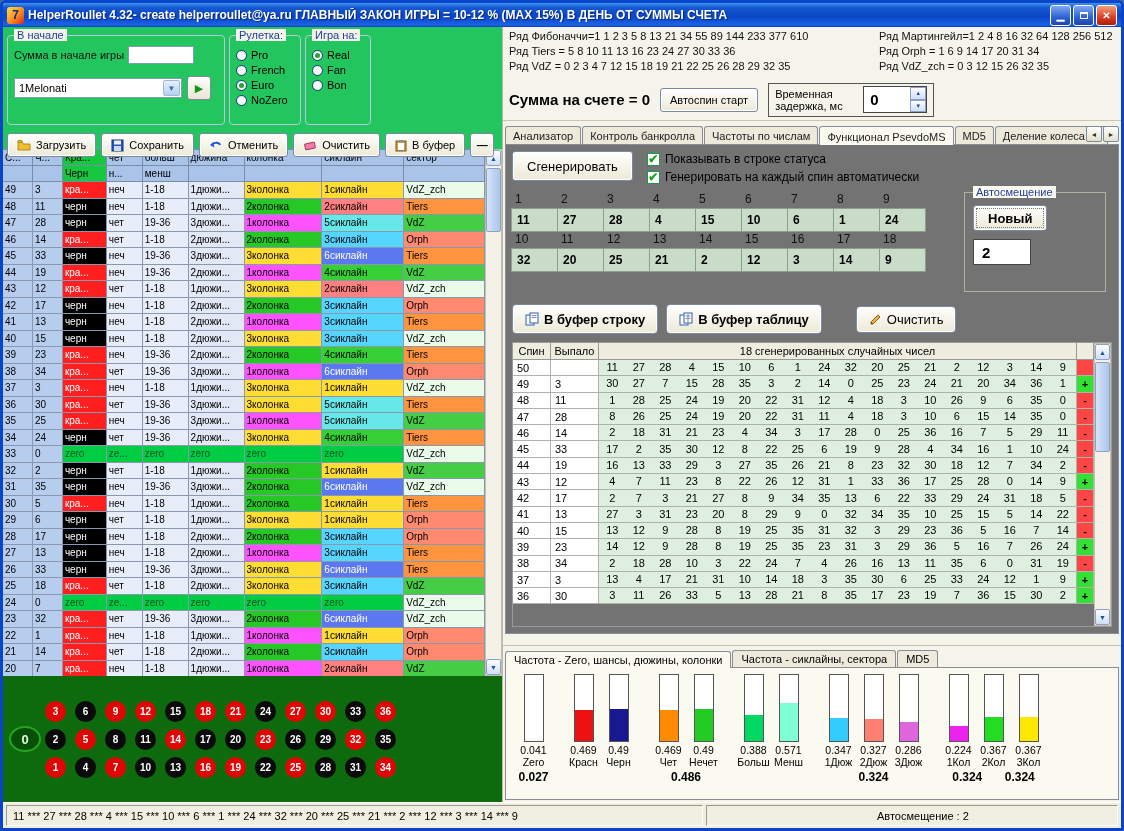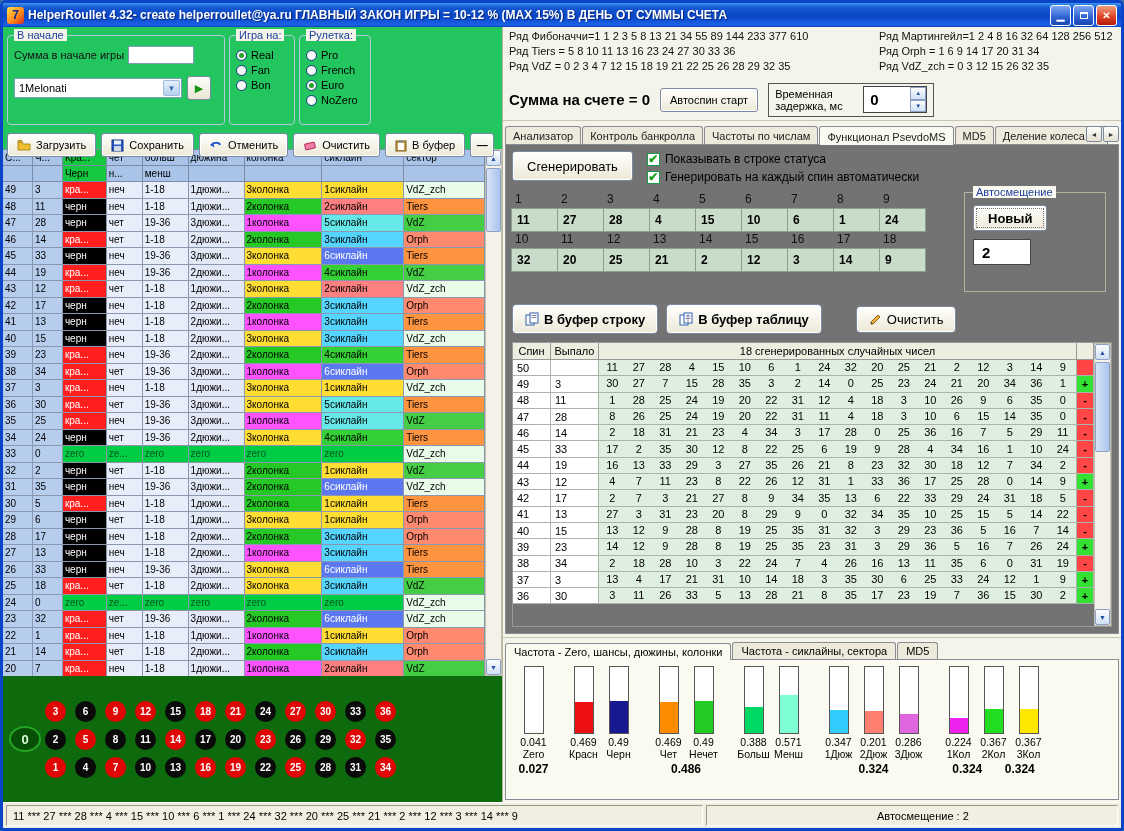--- a/index.html
+++ b/index.html
@@ -130,21 +130,21 @@
   .grow{display:flex;height:16.3px;flex:0 0 auto;font-size:11px;}
   .grow>div{border-right:1px solid #AAB4AA;border-bottom:1px solid #AAB4AA;display:flex;align-items:center;overflow:hidden;}
   .gspin{width:38px;background:#fff;padding-left:4px;}
   .gout{width:48px;background:#fff;padding-left:4px;}
   .gnums{flex:1;background:#DFEFDF;display:flex;}
   .gn{flex:1;text-align:center;font-size:11px;line-height:15px;}
   .gsign{width:17px;justify-content:center;font-weight:bold;}
   .plus{background:#35E035;}
   .minus{background:#FF4545;}
   
-  .freq{flex:1;display:flex;flex-direction:column;border-top:1px solid #C9C5B2;margin-top:3px;}
+  .freq{flex:1;display:flex;flex-direction:column;border-top:1px solid #C9C5B2;margin-top:11px;}
   .freqtabs{height:21px;display:flex;align-items:flex-end;padding:1px 2px 0 2px;}
   .freqtab{border:1px solid #898C95;border-bottom:none;border-radius:3px 3px 0 0;background:#EDEADB;font-size:11px;padding:2px 8px;margin-right:1px;white-space:nowrap;}
   .freqtab.active{background:#FBFAF1;position:relative;top:1px;z-index:3;}
   .freqbody{flex:1;border:1px solid #898C95;margin:0 2px 2px 2px;background:#FBFAF1;display:flex;align-items:flex-start;gap:15px;padding:6px 4px 0 10px;position:relative;z-index:2;}
   .cgroup{display:flex;flex-direction:column;}
   .cbars{display:flex;}
   .cunit{width:35px;display:flex;flex-direction:column;align-items:center;}
   .cbar{width:20px;height:68px;border:1px solid #555;background:#fff;position:relative;}
   .cfill{position:absolute;bottom:0;left:0;right:0;}
   .cval{font-size:10.5px;margin-top:2px;white-space:nowrap;}
@@ -188,52 +188,52 @@
             <div class="comborow">
               <div class="combo">
                 <div class="combotext">1Melonati</div>
                 <div class="comboarrow">▼</div>
               </div>
               <div class="playbtn">
                   <span>▶</span>
                 </div>
             </div>
           </div>
-          <div class="grpbox gb-game">
-            <div class="grptitle">Игра на:</div>
-            <label class="opt">
-                <span class="radio sel"></span>
-                <span>Real</span>
-              </label>
-            <label class="opt">
-                <span class="radio"></span>
-                <span>Fan</span>
-              </label>
-            <label class="opt">
-                <span class="radio"></span>
-                <span>Bon</span>
-              </label>
-          </div>
           <div class="grpbox gb-wheel">
             <div class="grptitle">Рулетка:</div>
             <label class="opt">
                 <span class="radio"></span>
                 <span>Pro</span>
               </label>
             <label class="opt">
                 <span class="radio"></span>
                 <span>French</span>
               </label>
             <label class="opt">
                 <span class="radio sel"></span>
                 <span>Euro</span>
               </label>
             <label class="opt">
                 <span class="radio"></span>
                 <span>NoZero</span>
+              </label>
+          </div>
+          <div class="grpbox gb-game">
+            <div class="grptitle">Игра на:</div>
+            <label class="opt">
+                <span class="radio sel"></span>
+                <span>Real</span>
+              </label>
+            <label class="opt">
+                <span class="radio"></span>
+                <span>Fan</span>
+              </label>
+            <label class="opt">
+                <span class="radio"></span>
+                <span>Bon</span>
               </label>
           </div>
         </div>
         <div class="toolbar">
           <button class="btn">
             <svg class="ico" width="14" height="12">
                 <path d="M1 3 L5 3 L6.5 5 L13 5 L13 11 L1 11 Z" fill="#F0C030" stroke="#A07808" stroke-width="0.8"></path>
                 <path d="M1 3 L1 1.5 L4.5 1.5 L5.5 3 Z" fill="#F8D860" stroke="#A07808" stroke-width="0.8"></path>
               </svg>
             <span>Загрузить</span>
@@ -1305,21 +1305,21 @@
                   <div class="cbar">
                     <div class="cfill" style="height: 34.7%; background: rgb(51, 204, 255);"></div>
                   </div>
                   <div class="cval">0.347</div>
                   <div class="cname">1Дюж</div>
                 </div>
                 <div class="cunit">
                   <div class="cbar">
                     <div class="cfill" style="height: 32.7%; background: rgb(255, 128, 112);"></div>
                   </div>
-                  <div class="cval">0.201</div>
+                  <div class="cval">0.327</div>
                   <div class="cname">2Дюж</div>
                 </div>
                 <div class="cunit">
                   <div class="cbar">
                     <div class="cfill" style="height: 28.6%; background: rgb(224, 102, 224);"></div>
                   </div>
                   <div class="cval">0.286</div>
                   <div class="cname">3Дюж</div>
                 </div>
               </div>

